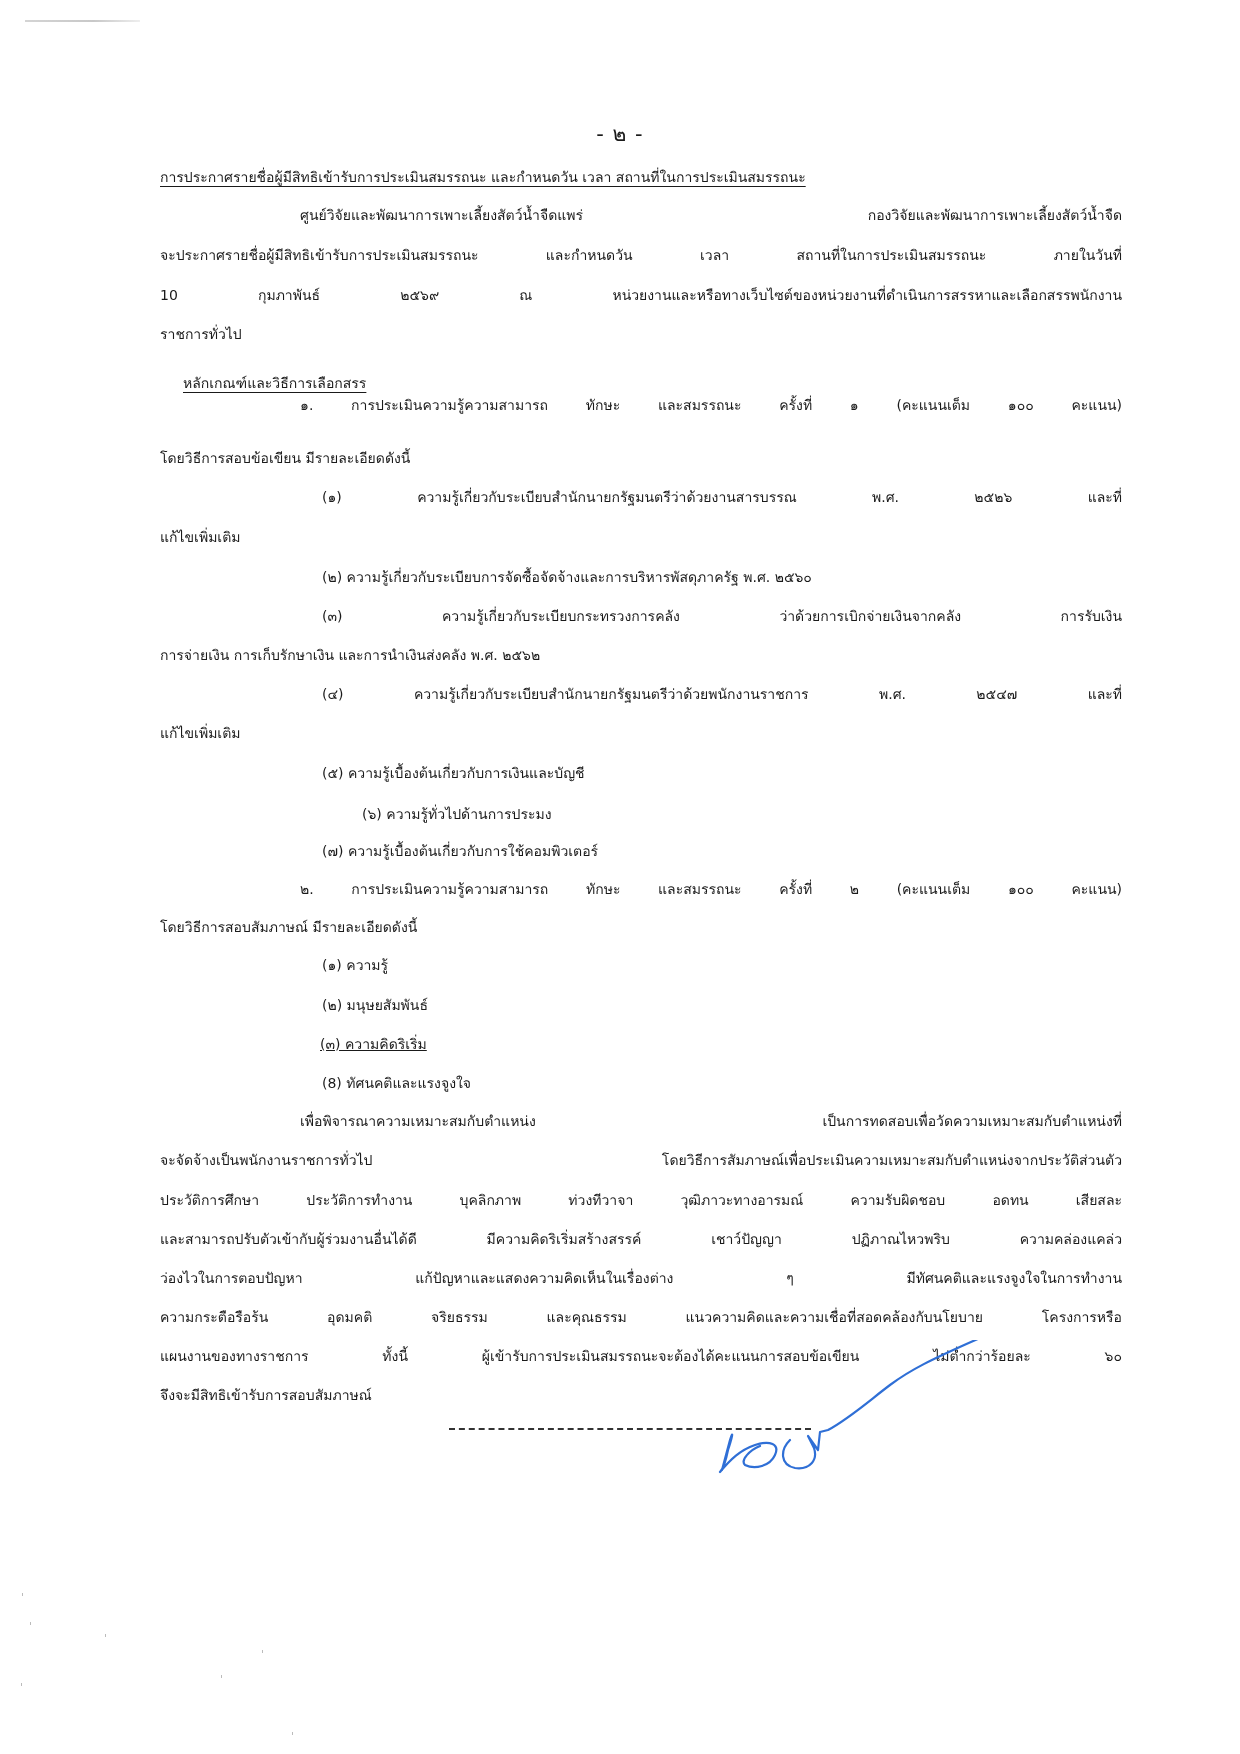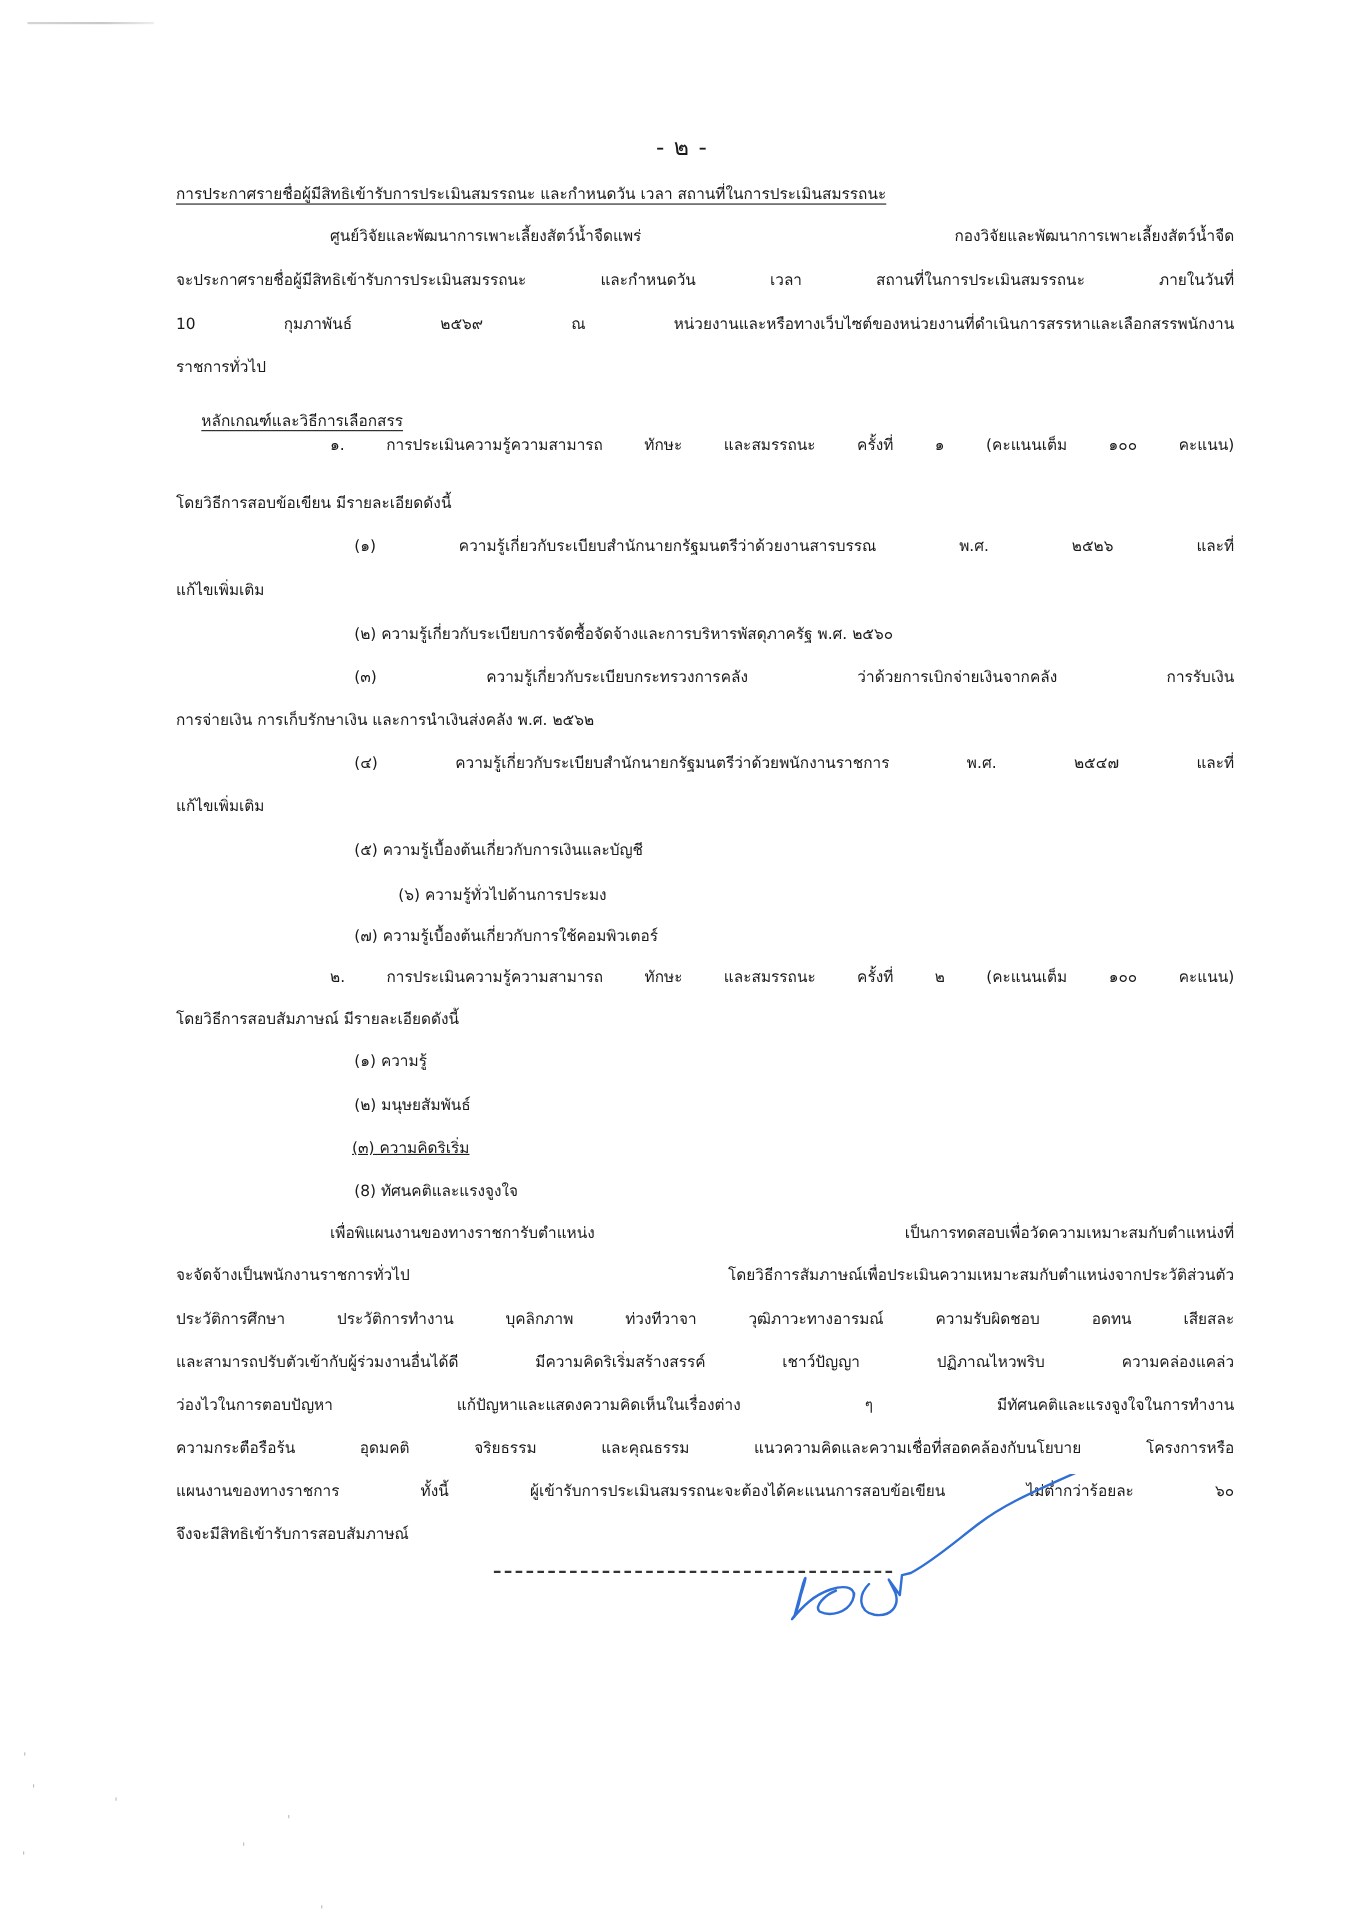--- a/index.html
+++ b/index.html
@@ -65,21 +65,21 @@
   <div class="line" style="left:322px; top:836px;">(๗) ความรู้เบื้องต้นเกี่ยวกับการใช้คอมพิวเตอร์</div>
 
   <div class="line justify" style="left:300px; top:874px; width:822px;">๒. การประเมินความรู้ความสามารถ ทักษะ และสมรรถนะ ครั้งที่ ๒ (คะแนนเต็ม ๑๐๐ คะแนน)</div>
   <div class="line" style="left:160px; top:912px;">โดยวิธีการสอบสัมภาษณ์ มีรายละเอียดดังนี้</div>
 
   <div class="line" style="left:322px; top:950px;">(๑) ความรู้</div>
   <div class="line" style="left:322px; top:990px;text-align:center;">(๒) มนุษยสัมพันธ์</div>
   <div class="line" style="left:320px; top:1029px;text-decoration:underline;">(๓) ความคิดริเริ่ม</div>
   <div class="line" style="left:322px; top:1068px;">(8) ทัศนคติและแรงจูงใจ</div>
 
-  <div class="line justify" style="left:300px; top:1106px; width:822px;">เพื่อพิแผนงานของทางราชการับตำแหน่ง เป็นการทดสอบเพื่อวัดความเหมาะสมกับตำแหน่งที่</div>
+  <div class="line justify" style="left:300px; top:1106px; width:822px;">เพื่อพิจารณาความเหมาะสมกับตำแหน่ง เป็นการทดสอบเพื่อวัดความเหมาะสมกับตำแหน่งที่</div>
   <div class="line justify" style="left:160px; top:1145px; width:962px;">จะจัดจ้างเป็นพนักงานราชการทั่วไป โดยวิธีการสัมภาษณ์เพื่อประเมินความเหมาะสมกับตำแหน่งจากประวัติส่วนตัว</div>
   <div class="line justify" style="left:160px; top:1185px; width:962px;">ประวัติการศึกษา ประวัติการทำงาน บุคลิกภาพ ท่วงทีวาจา วุฒิภาวะทางอารมณ์ ความรับผิดชอบ อดทน เสียสละ</div>
   <div class="line justify" style="left:160px; top:1224px; width:962px;">และสามารถปรับตัวเข้ากับผู้ร่วมงานอื่นได้ดี มีความคิดริเริ่มสร้างสรรค์ เชาว์ปัญญา ปฏิภาณไหวพริบ ความคล่องแคล่ว</div>
   <div class="line justify" style="left:160px; top:1263px; width:962px;">ว่องไวในการตอบปัญหา แก้ปัญหาและแสดงความคิดเห็นในเรื่องต่าง ๆ มีทัศนคติและแรงจูงใจในการทำงาน</div>
   <div class="line justify" style="left:160px; top:1302px; width:962px;">ความกระตือรือร้น อุดมคติ จริยธรรม และคุณธรรม แนวความคิดและความเชื่อที่สอดคล้องกับนโยบาย โครงการหรือ</div>
   <div class="line justify" style="left:160px; top:1341px; width:962px;">แผนงานของทางราชการ ทั้งนี้ ผู้เข้ารับการประเมินสมรรถนะจะต้องได้คะแนนการสอบข้อเขียน ไม่ต่ำกว่าร้อยละ ๖๐</div>
   <div class="line" style="left:160px; top:1380px;">จึงจะมีสิทธิเข้ารับการสอบสัมภาษณ์</div>
 
   <div class="separator" style="top:1428px;"></div>
 

